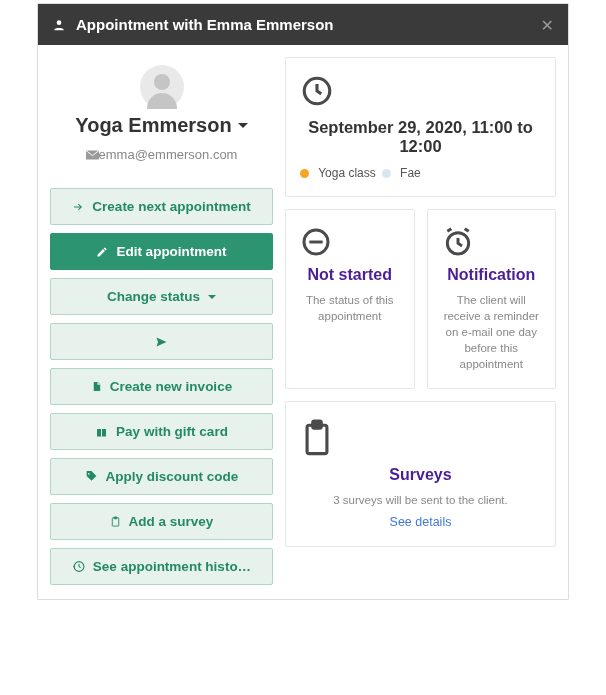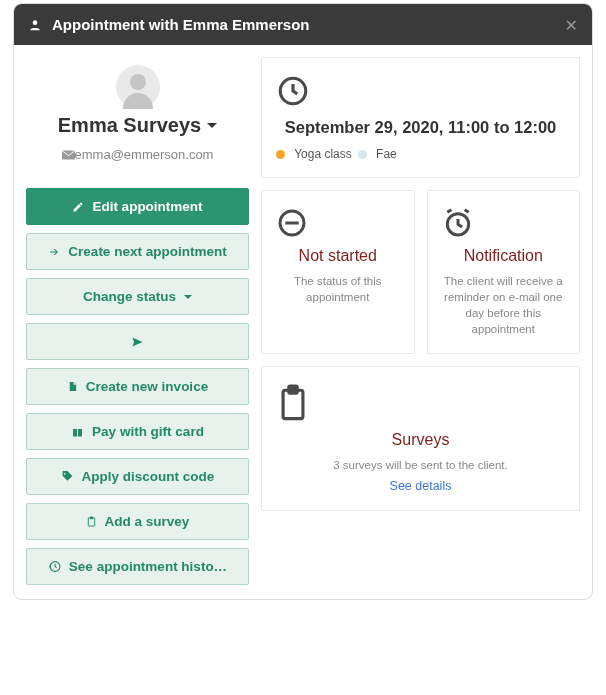--- a/index.html
+++ b/index.html
@@ -5,23 +5,23 @@
   * { box-sizing: border-box; margin: 0; padding: 0; }
   body {
     font-family: Arial, Helvetica, sans-serif;
     background: #fff;
     color: #555;
     display: flex;
     justify-content: center;
     padding: 3px;
   }
   .modal {
-    width: 580px;
+    width: 532px;
     border: 1px solid #dcdcdc;
-    border-radius: 9px;
+    border-radius: 1px;
     overflow: hidden;
   }
   .modal-header {
     background: #3a3a3a;
     color: #fff;
     display: flex;
     align-items: center;
     padding: 12px 14px;
     position: relative;
   }
@@ -155,23 +155,23 @@
   .tag-row {
     margin-top: 10px;
     font-size: 12px;
     color: #555;
     display: flex; flex-direction: row; align-items: center; gap: 6px;
   }
   .dot { width: 9px; height: 9px; border-radius: 50%; display: inline-block; margin-right: 6px; vertical-align: middle; }
   .two-cols { display: flex; gap: 12px; }
   .two-cols .panel { flex: 1; text-align: center; }
   .panel h3 {
-    color: #7f1d1d;
+    color: #4c1d95;
     font-size: 16px;
-    font-weight: 400;
+    font-weight: 700;
     margin-top: 8px;
   }
   .panel p {
     font-size: 11.5px;
     color: #888;
     margin-top: 8px;
     line-height: 1.4;
   }
   .surveys { text-align: center; }
   .link { color: #3d78d6; font-size: 12.5px; cursor: pointer; margin-top: 6px; display: inline-block; }
@@ -194,52 +194,52 @@
     <span class="close">✕</span>
   </div>
 
   <div class="body">
 
     <div class="left">
 
       <div class="avatar-wrap">
         <div class="avatar"></div>
         <div class="client-name">
-          <span>Emma Surveys</span>
+          <span>Yoga Emmerson</span>
           <span class="caret"></span>
         </div>
         <div class="email-row">
           <span>
             <svg width="13" height="10" viewBox="0 0 20 14" fill="#9a9a9a">
                 <rect x="0" y="0" width="20" height="14" rx="1"></rect>
                 <path d="M0 0l10 8L20 0" fill="none" stroke="#fff" stroke-width="1.5"></path>
               </svg>
           </span>
           <span>emma@emmerson.com</span>
         </div>
       </div>
 
       <div class="actions">
 
+        <div class="btn">
+          <span>
+            <svg width="12" height="12" viewBox="0 0 24 24" fill="#248a65">
+                <path d="M4 11h12l-4-4 1.4-1.4L20 12l-6.6 6.4L12 17l4-4H4z"></path>
+              </svg>
+          </span>
+          <span class="label">Create next appointment</span>
+        </div>
+
         <div class="btn primary">
           <span>
             <svg width="12" height="12" viewBox="0 0 24 24" fill="#fff">
                 <path d="M3 17.25V21h3.75L17.81 9.94l-3.75-3.75L3 17.25zM20.71 7.04a1 1 0 000-1.41l-2.34-2.34a1 1 0 00-1.41 0l-1.83 1.83 3.75 3.75 1.83-1.83z"></path>
               </svg>
           </span>
           <span class="label">Edit appointment</span>
-        </div>
-
-        <div class="btn">
-          <span>
-            <svg width="12" height="12" viewBox="0 0 24 24" fill="#248a65">
-                <path d="M4 11h12l-4-4 1.4-1.4L20 12l-6.6 6.4L12 17l4-4H4z"></path>
-              </svg>
-          </span>
-          <span class="label">Create next appointment</span>
         </div>
 
         <div class="btn">
           <span class="label">Change status</span>
           <span class="caret"></span>
         </div>
 
         <div class="btn">
           <span>
             <svg width="13" height="12" viewBox="0 0 24 24" fill="#248a65">

